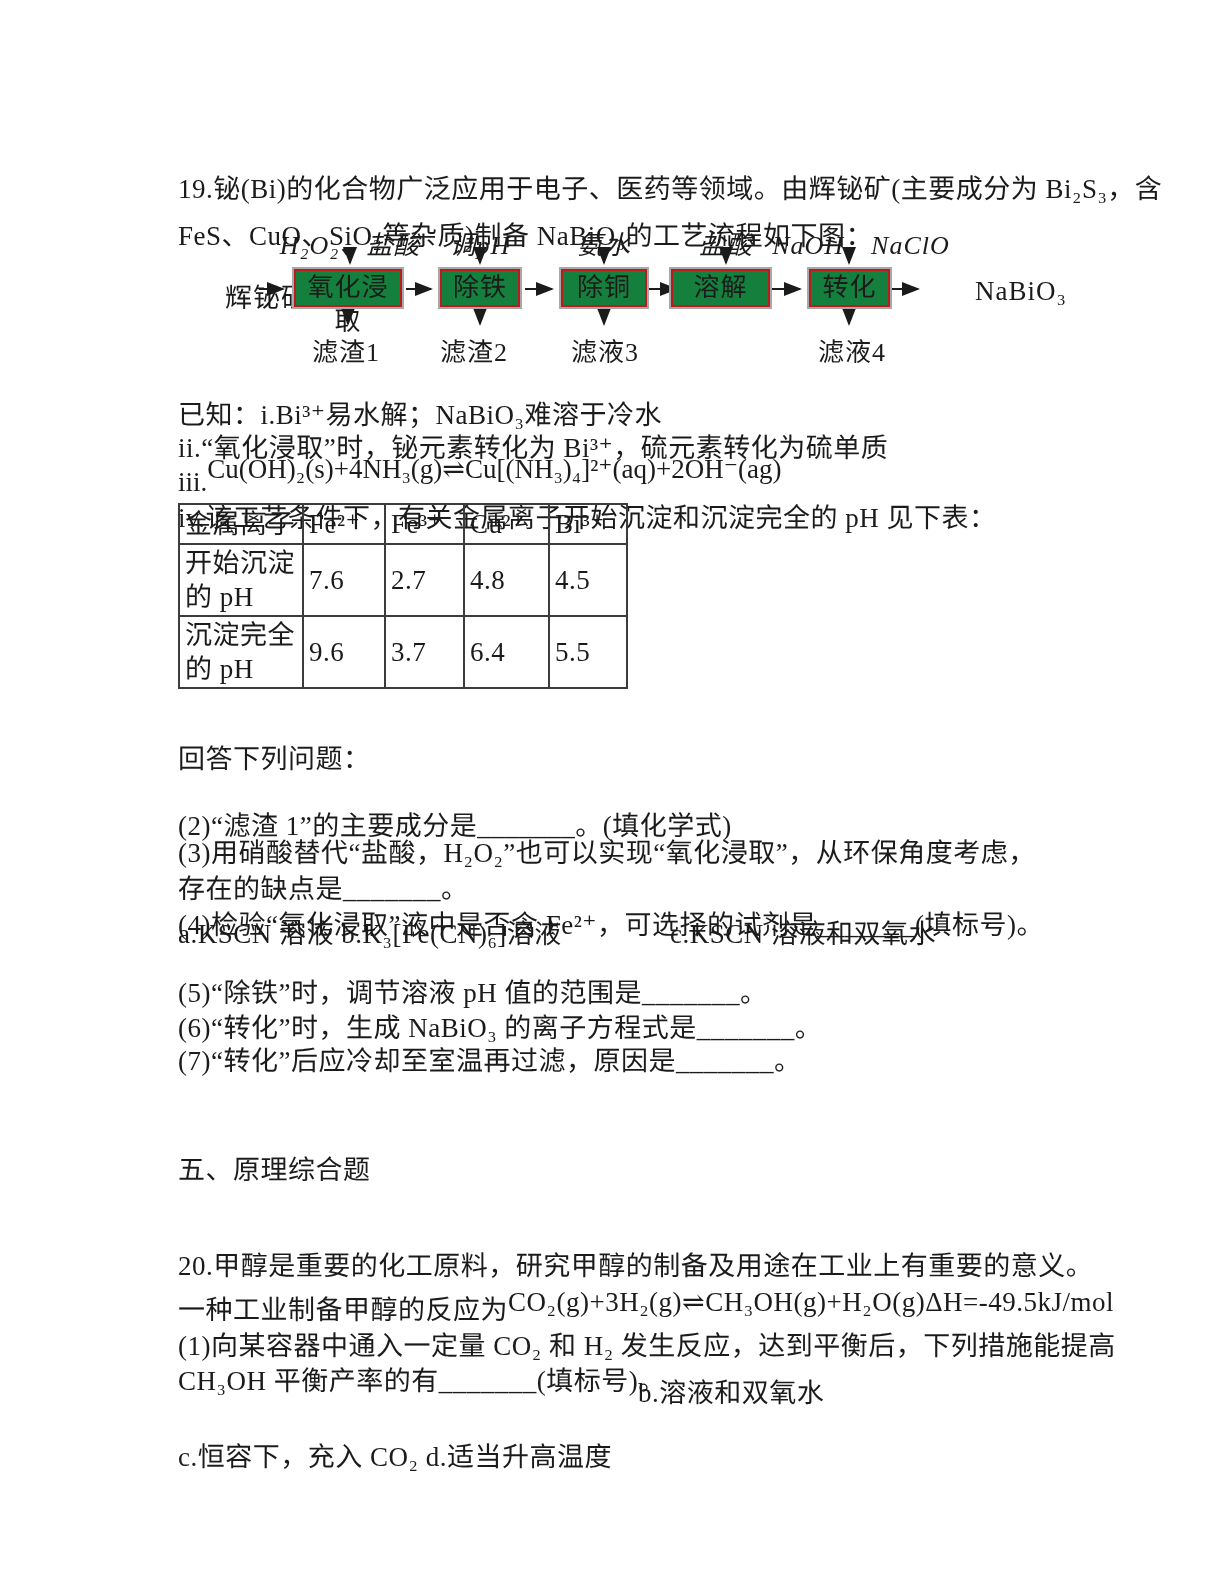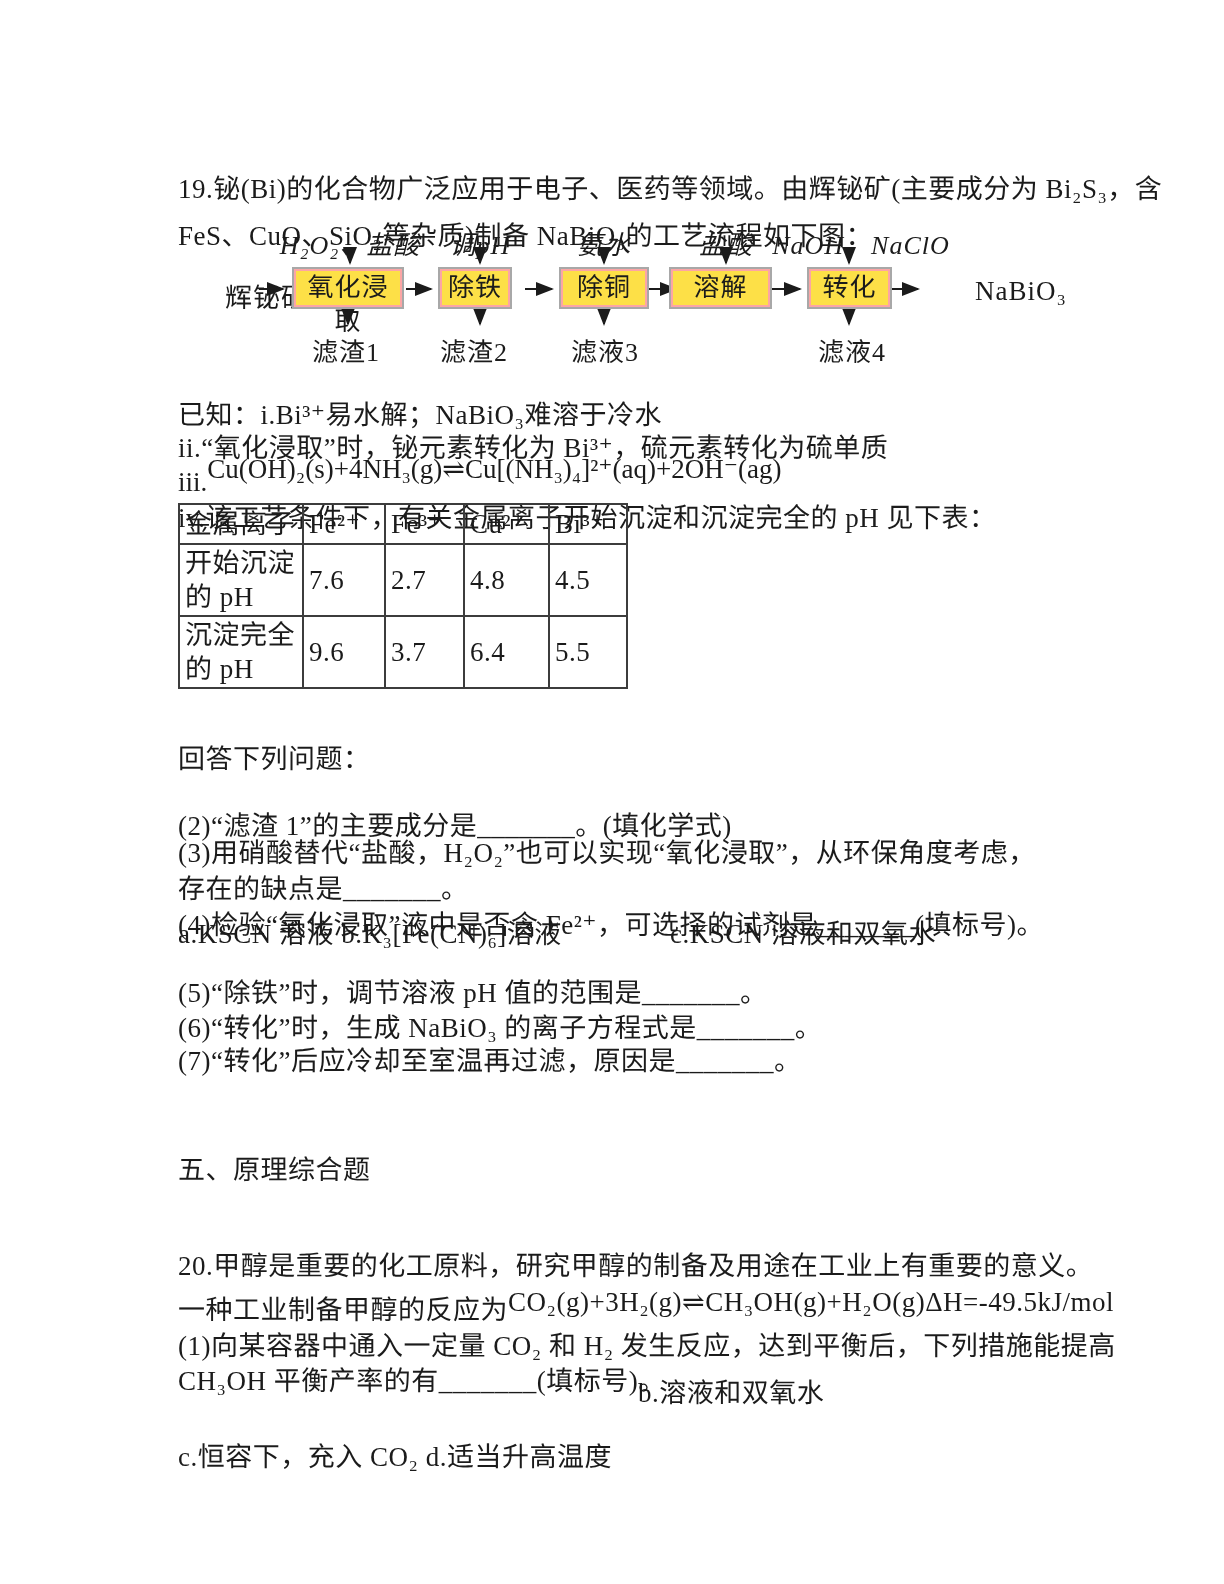--- a/index.html
+++ b/index.html
@@ -10,21 +10,21 @@
   }
   .line { position:absolute; white-space:nowrap; letter-spacing:0.5px; }
   .wrapline { position:absolute; white-space:normal; letter-spacing:0.5px; line-height:36px; }
 
   
   .flowchart { position:absolute; left:175px; top:222px; width:860px; height:142px; }
   .flowchart svg { position:absolute; left:0; top:0; }
   .fline { stroke:#1b1b1b; stroke-width:2; }
   .fbox {
     position:absolute; top:47px; height:38px; box-sizing:border-box;
-    border:2px solid #fca5a5; box-shadow:0 0 0 2px #a8a8a8; background:#fde047;
+    border:2px solid #b91c1c; box-shadow:0 0 0 2px #a8a8a8; background:#15803d;
     text-align:center; font-size:26px; line-height:34px; letter-spacing:1px;
   }
   .fc-text { position:absolute; white-space:nowrap; font-size:27px; letter-spacing:1px;margin-left:48px; }
   .fc-top  { position:absolute; top:2px;  transform:translateX(-50%); white-space:nowrap; font-size:26px; letter-spacing:1px;font-style:italic; }
   .fc-bot  { position:absolute; top:109px; transform:translateX(-50%); white-space:nowrap; font-size:26px; letter-spacing:1px; }
 
   
   .ph-table { position:absolute; left:178px; top:503px; border-collapse:collapse; table-layout:fixed; }
   .ph-table th, .ph-table td {
     border:2px solid #3c3c3c; font-weight:normal; font-size:27px;
@@ -73,21 +73,21 @@
       <line class="fline" x1="173" y1="86" x2="173" y2="102" marker-end="url(#arw)"></line>
       <line class="fline" x1="305" y1="86" x2="305" y2="102" marker-end="url(#arw)"></line>
       <line class="fline" x1="429" y1="86" x2="429" y2="102" marker-end="url(#arw)"></line>
       <line class="fline" x1="674" y1="86" x2="674" y2="102" marker-end="url(#arw)"></line>
     </svg>
 
     <span class="fc-text" style="left:2px;top:54px">辉铋矿</span>
     <span class="fc-text" style="left:752px;top:54px">NaBiO₃</span>
 
     <div class="fbox" style="left:119px;width:108px">氧化浸取</div>
-    <div class="fbox" style="left:265px;width:70px">除铁</div>
+    <div class="fbox" style="left:265px;width:80px">除铁</div>
     <div class="fbox" style="left:386px;width:86px">除铜</div>
     <div class="fbox" style="left:496px;width:99px">溶解</div>
     <div class="fbox" style="left:634px;width:81px">转化</div>
 
     <span class="fc-top" style="left:175px">H₂O₂、盐酸</span>
     <span class="fc-top" style="left:305px">调pH</span>
     <span class="fc-top" style="left:429px">氨水</span>
     <span class="fc-top" style="left:551px">盐酸</span>
     <span class="fc-top" style="left:686px">NaOH、NaClO</span>
 

